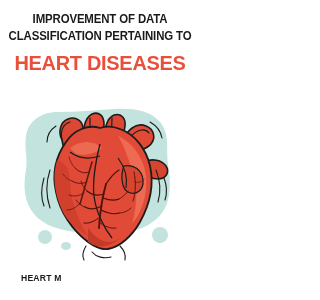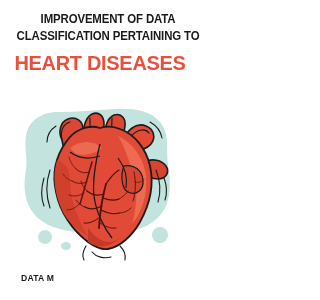--- a/index.html
+++ b/index.html
@@ -13,21 +13,21 @@
     height: 300px;
     background: #ffffff;
     overflow: hidden;
     font-family: "Liberation Sans", sans-serif;
   }
 
   
   .title-block {
     position: absolute;
     top: 11px;
-    left: 8px;
+    left: 0;
     width: 200px;
     text-align: center;
   }
   .title-line {
     display: block;
     color: #1a1a1a;
     font-family: "Liberation Sans", sans-serif;
     font-weight: bold;
     font-size: 12.3px;
     letter-spacing: -0.15px;
@@ -225,15 +225,15 @@
         <path d="M164 78 C 167 86, 167 94, 165 100"></path>
         <path d="M56 26 C 50 30, 47 36, 47 42"></path>
         <path d="M150 22 C 157 26, 161 32, 162 38"></path>
         <path d="M92 152 C 96 157, 104 159, 111 157"></path>
         <path d="M86 146 C 83 151, 82 156, 84 160"></path>
         <path d="M120 146 C 124 150, 126 155, 125 160"></path>
       </g>
     </svg>
   </div>
 
-  <div class="author">DATA M</div>
+  <div class="author">HEART M</div>
 
 </div>
 
 </body></html>

